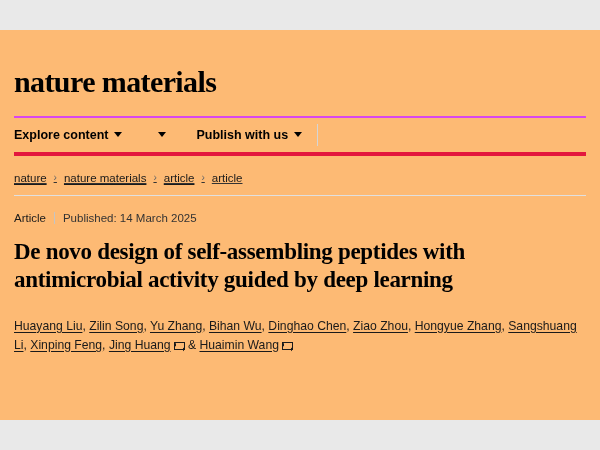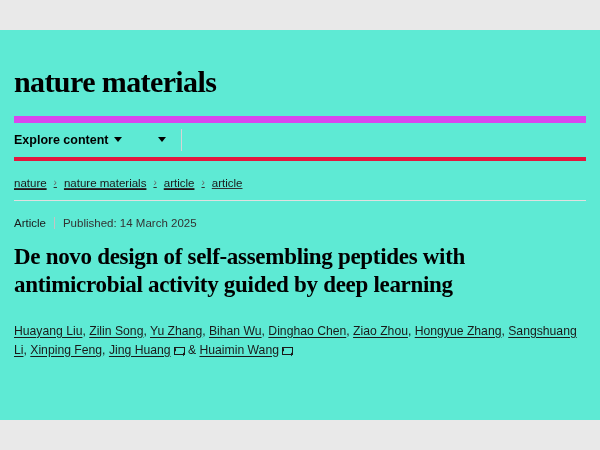--- a/index.html
+++ b/index.html
@@ -12,21 +12,21 @@
     background: #e9e9e9;
     font-family: "Liberation Sans", sans-serif;
     overflow: hidden;
   }
   .page {
     position: absolute;
     left: 0;
     top: 30px;
     width: 600px;
     height: 390px;
-    background: #5eead4;
+    background: #fdba74;
     overflow: hidden;
   }
   .inner {
     padding: 0 14px;
   }
 
   
   .masthead {
     padding-top: 36px;
     padding-bottom: 8px;
@@ -35,21 +35,21 @@
     font-family: "Liberation Serif", serif;
     font-size: 30px;
     font-weight: 700;
     letter-spacing: -0.6px;
     color: #000000;
     line-height: 1.05;
   }
 
   
   .navbar {
-    border-top: 7px solid #d946ef;
+    border-top: 2px solid #d946ef;
     margin-top: 10px;
     display: flex;
     align-items: stretch;
     height: 34px;
     position: relative;
   }
   .nav-item {
     display: flex;
     align-items: center;
     font-size: 12.5px;
@@ -189,20 +189,24 @@
     </div>
 
     <div class="navbar">
       <div class="nav-item">
         <span>Explore content</span>
         <span class="caret"></span>
       </div>
       <div class="nav-item">
         <span class="caret"></span>
       </div>
+      <div class="nav-item">
+        <span>Publish with us</span>
+        <span class="caret"></span>
+      </div>
       <div class="nav-sep"></div>
     </div>
     <div class="nav-rule" style="background: rgb(227, 23, 62);"></div>
 
     <div class="breadcrumb">
       <span class="crumb-link">nature</span>
       <span class="crumb-arrow">›</span>
       <span class="crumb-link">nature materials</span>
       <span class="crumb-arrow">›</span>
       <span class="crumb-link">article</span>

